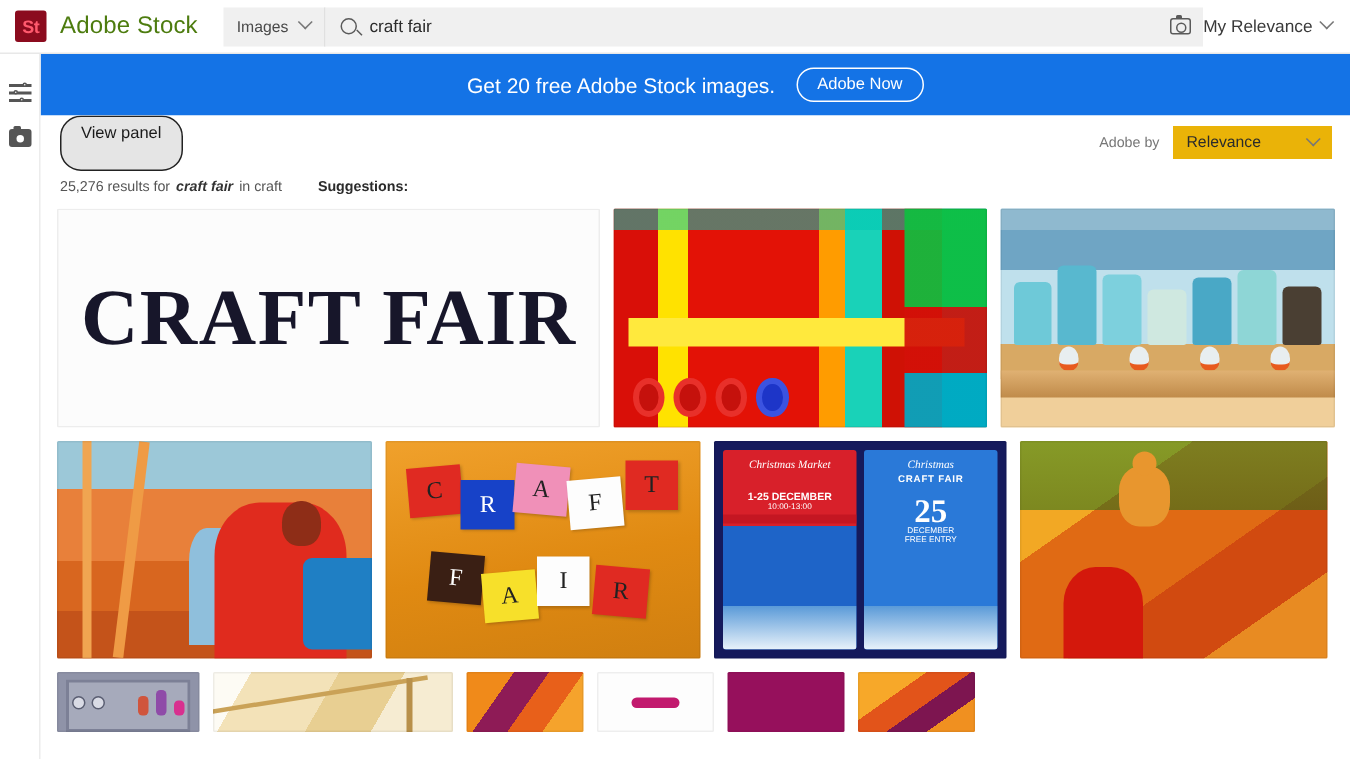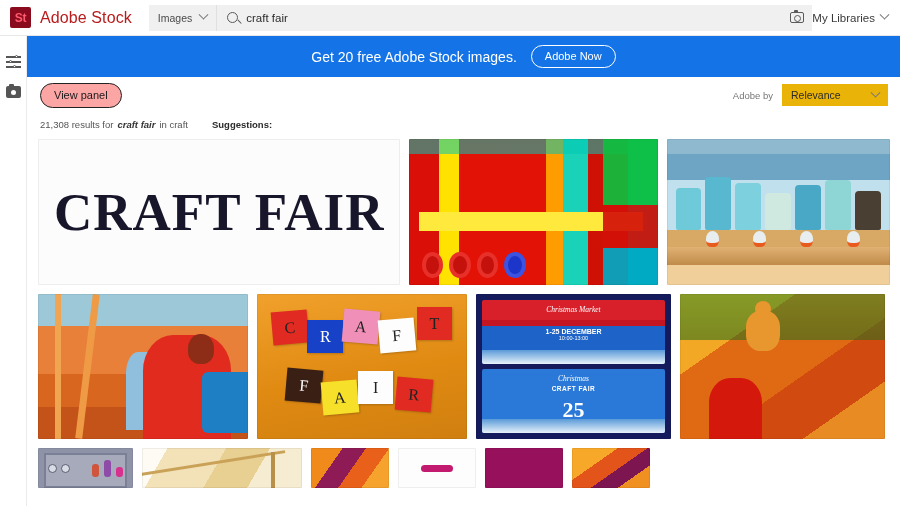--- a/index.html
+++ b/index.html
@@ -14,21 +14,21 @@
     height: 36px; background: #fff; display: flex; align-items: center;
     border-bottom: 1px solid #e8e8e8; position: relative; z-index: 5;
   }
   .logo-wrap { display: flex; align-items: center; padding-left: 10px; gap: 9px; }
   .logo-box {
     width: 21px; height: 21px; background: #8b0b1e; border-radius: 2px;
     color: #ff5a6e; font-size: 12px; font-weight: bold;
     display: flex; align-items: center; justify-content: center;
     letter-spacing: -0.3px;
   }
-  .logo-text { font-size: 16px; color: #b91c1c; font-weight: 400; letter-spacing: .1px; }
+  .logo-text { font-size: 16px; color: #4d7c0f; font-weight: 400; letter-spacing: .1px; }
 
   .searchgroup {
     display: flex; align-items: center; margin-left: 17px;
     height: 26px; flex: 1; max-width: 683px;
   }
   .cat-select {
     background: #f0f0f0; height: 26px; min-width: 68px; display: flex;
     align-items: center; justify-content: space-between; gap: 8px;
     padding: 0 9px; font-size: 10.5px; color: #4a4a4a;
     border-right: 1px solid #e0e0e0;
@@ -91,21 +91,21 @@
   .railcam::after { content:""; position:absolute; width:5px; height:2.5px; background:#555;
     top:-2.5px; left:3px; border-radius:1px 1px 0 0; }
 
   
   .content { position: absolute; left: 27px; right: 0; top: 77px; bottom: 0;
              background: #fff; overflow: hidden; }
 
   .filterbar { display: flex; align-items: center; height: 36px; padding: 0 12px 0 13px; }
   .viewpanel {
     border: 1.4px solid #222; border-radius: 14px; font-size: 11px; color: #1a1a1a;
-    padding: 5px 13px 6px; background: #fca5a5; font-family: "Liberation Sans", sans-serif; cursor: pointer;
+    padding: 5px 13px 18px; background: #e5e5e5; font-family: "Liberation Sans", sans-serif; cursor: pointer;
   }
   .chip {
     margin-left: 9px; background: #f4f4f4; border-radius: 3px; font-size: 9.5px;
     color: #555; padding: 6px 9px; display: flex; align-items: center; gap: 7px;
   }
   .chip-x { font-size: 10px; color: #666; cursor: pointer; }
   .sortwrap { margin-left: auto; display: flex; align-items: center; gap: 9px; }
   .sortlbl { font-size: 9.5px; color: #767676; }
   .sortsel {
     background: #eab308; width: 106px; height: 22px; display: flex; align-items: center;
@@ -169,21 +169,21 @@
   .t-shoppers .bag { position:absolute; right:0; bottom:4%; width:22%; height:42%;
       background:#1f7fc4; border-radius:6px 0 0 6px; }
   .t-shoppers .kid { position:absolute; right:38%; bottom:6%; width:20%; height:54%;
       background:#8fbfdc; border-radius:28% 28% 0 0; }
 
   .t-letters { background: linear-gradient(170deg,#f0a12c,#e08a12 55%,#d07f10); position: relative; }
   .t-letters .sq { position:absolute; width:17%; height:23%; display:flex; align-items:center;
       justify-content:center; font-family:"Liberation Serif",serif; font-size:16px; color:#222;
       box-shadow:1px 1px 2px rgba(0,0,0,.2); }
 
-  .t-xmas { background:#151a5c; padding:6px; display:flex; gap:5px;flex-direction:column; }
+  .t-xmas { background:#151a5c; padding:6px; display:flex; gap:5px; }
   .xp { flex:1; border-radius:2px; position:relative; overflow:hidden; color:#fff;
         text-align:center; font-size:6px; }
   .xp1 { background: linear-gradient(180deg,#d8202a 0 38%, #1e64c8 38%); }
   .xp2 { background: linear-gradient(180deg,#2a79d8 0 100%); }
   .xp-title { font-family:"Liberation Serif",serif; font-size:7.5px; padding-top:5px;
               display:block; font-style:italic; }
   .xp-sub { font-size:6.5px; letter-spacing:.5px; display:block; margin-top:2px; font-weight:bold; }
   .xp-date { font-size:7px; font-weight:bold; display:block; margin-top:14px; }
   .xp-time { font-size:5.5px; display:block; }
   .xp-25 { font-size:22px; font-weight:bold; font-family:"Liberation Serif",serif;
@@ -249,21 +249,21 @@
       <span class="chev"></span>
     </div>
     <div class="search-field">
       <span class="mag"></span>
       <input class="search-input" type="text" value="craft fair" style="">
       <span class="cam"></span>
     </div>
   </div>
 
   <div class="mylib">
-    <span>My Libraries</span>
+    <span>My Relevance</span>
     <span class="chev"></span>
   </div>
 </div>
 
 <div class="banner">
   <span class="banner-text">Get 20 free Adobe Stock images.</span>
   <button class="banner-btn">Adobe Now</button>
 </div>
 
 <div class="rail">
@@ -285,21 +285,21 @@
     <div class="sortwrap">
       <span class="sortlbl">Adobe by</span>
       <div class="sortsel">
         <span>Relevance</span>
         <span class="chev"></span>
       </div>
     </div>
   </div>
 
   <div class="resultline">
-    <span>21,308 results for</span>
+    <span>25,276 results for</span>
     <em>craft fair</em>
     <span>in craft</span>
     <span class="sugg-label">Suggestions:</span>
   </div>
 
   <div class="grid">
 
     <div class="row">
       <div class="tile t-crafttext" style="width:365px;height:146px">
         <div class="ct-word">CRAFT FAIR</div>

